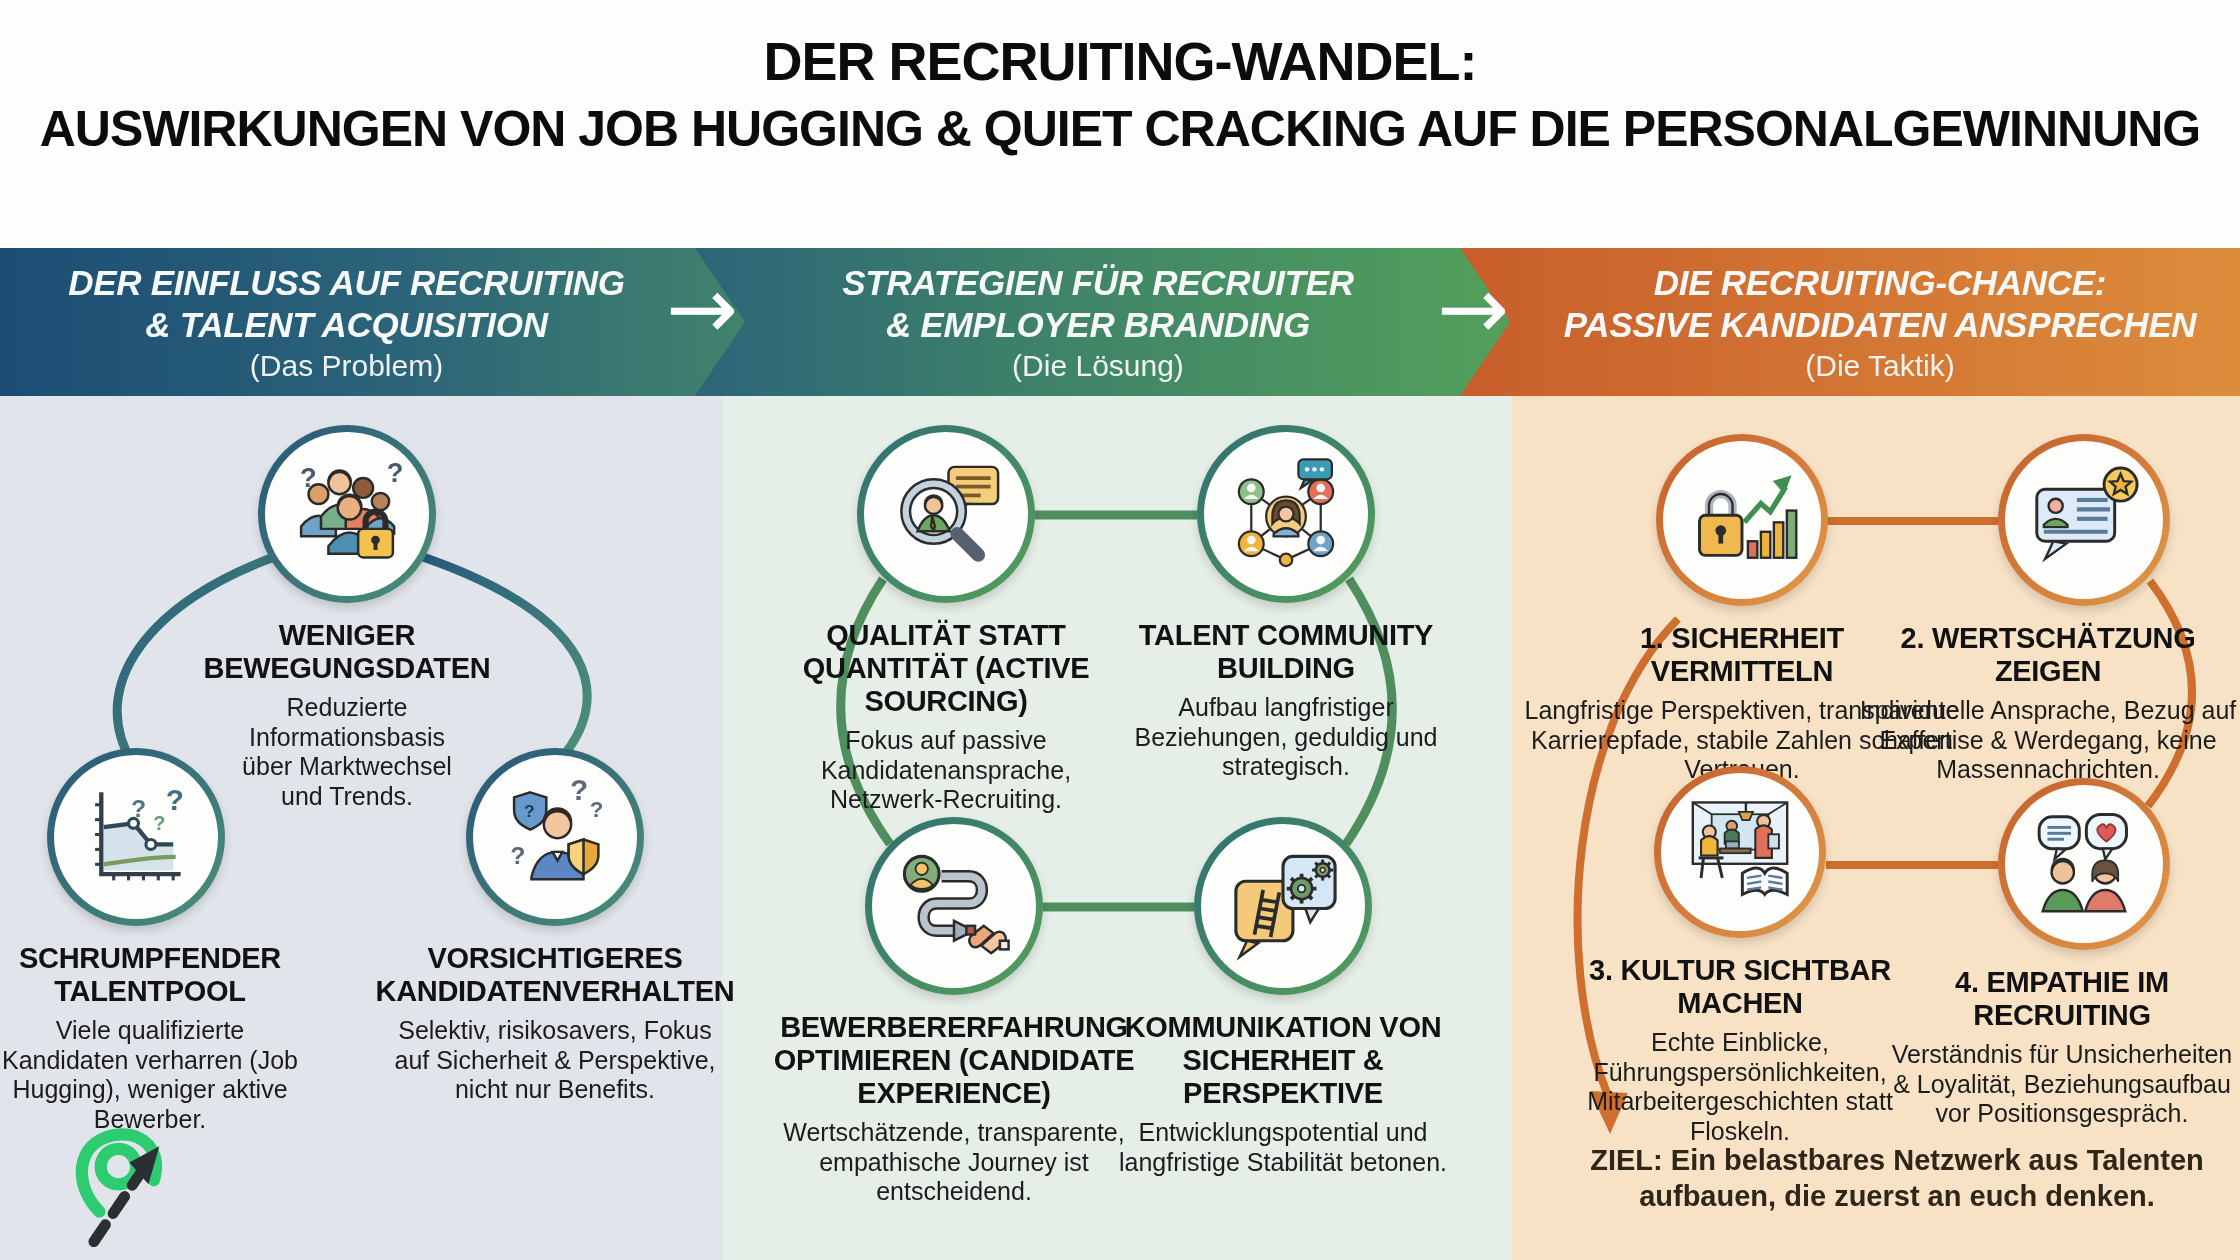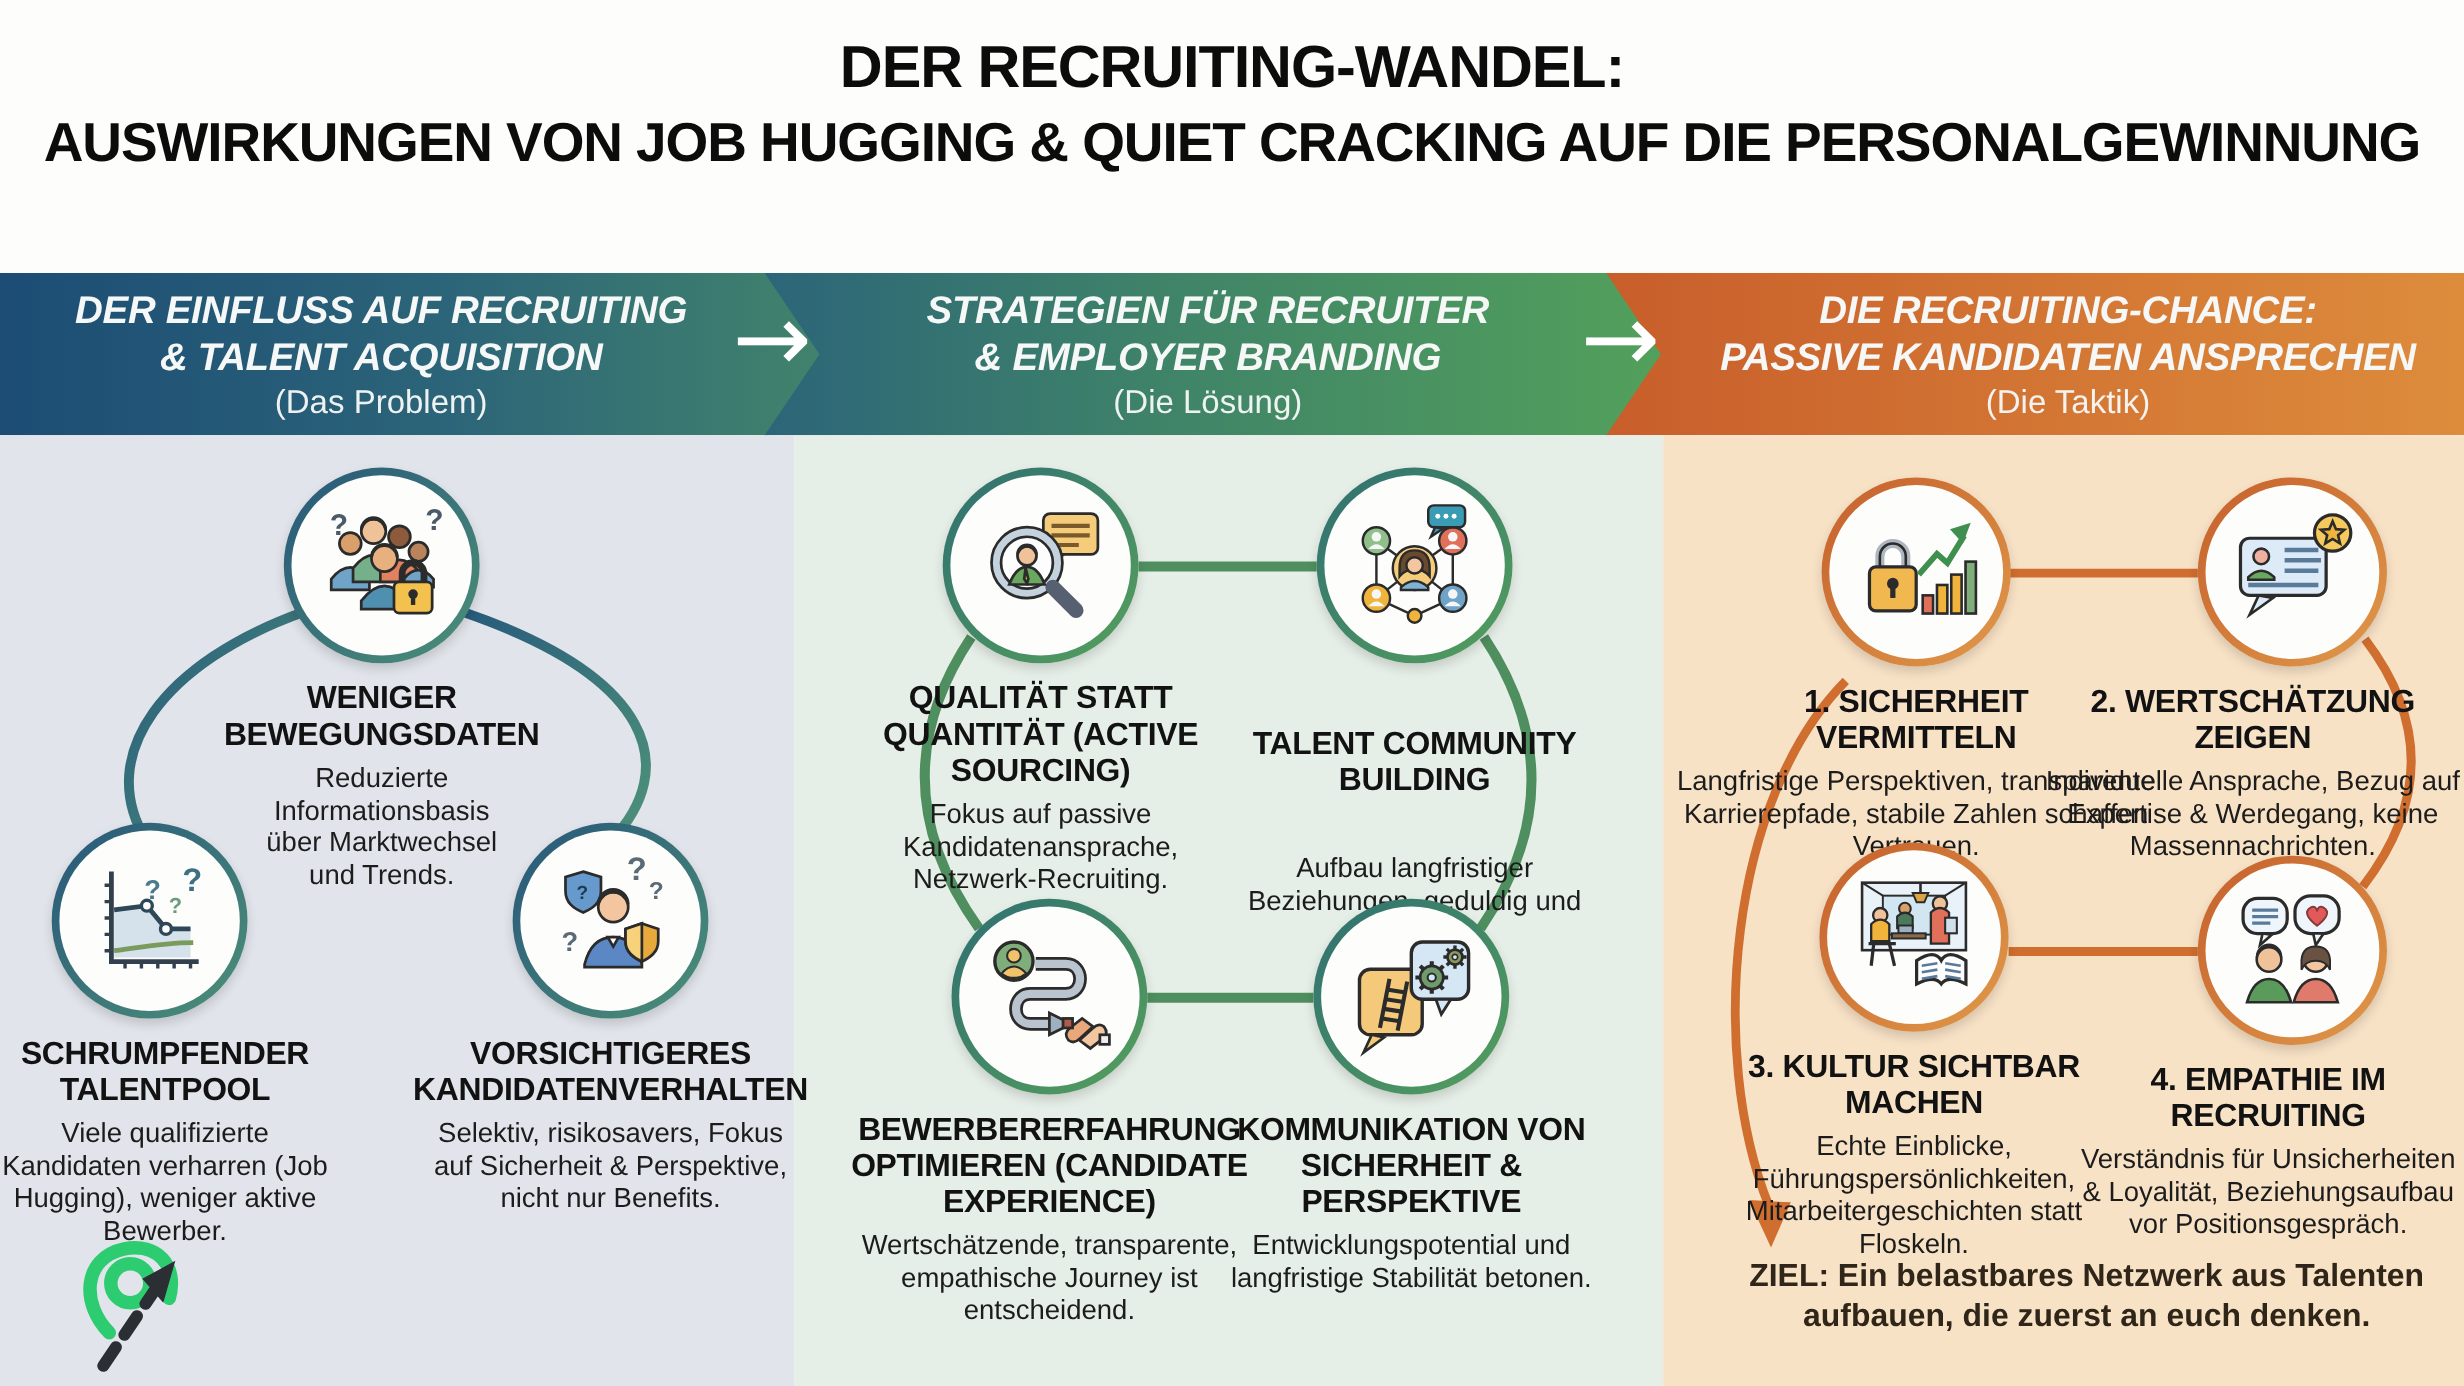--- a/index.html
+++ b/index.html
@@ -222,21 +222,21 @@
           <path d="M27,64 q5,-13 13,-13 t13,13 z" fill="#6aa85f"></path>
           <path d="M39,52 l2,8 -1,3 -2,-3 z" fill="#e8c04a"></path>
         </g>
       </svg>
     </div>
       </div>
     <div class="ititle">QUALITÄT STATT QUANTITÄT (ACTIVE SOURCING)</div>
     <div class="idesc">Fokus auf passive Kandidatenansprache, Netzwerk-Recruiting.</div>
   </div>
 
-  <div class="item" style="left:1121px;top:425px;width:330px;gap:41px;">
+  <div class="item" style="left:1121px;top:425px;width:330px;">
     <div class="ring big green">
         <div class="face">
       <svg width="124" height="124" viewBox="0 0 100 100">
         <g stroke="#2b2b2b" stroke-width="1.8">
           <line x1="50" y1="52" x2="22" y2="32"></line>
               <line x1="50" y1="52" x2="78" y2="32"></line>
           <line x1="50" y1="52" x2="22" y2="74"></line>
               <line x1="50" y1="52" x2="78" y2="74"></line>
           <line x1="22" y1="74" x2="50" y2="87"></line>
               <line x1="78" y1="74" x2="50" y2="87"></line>

